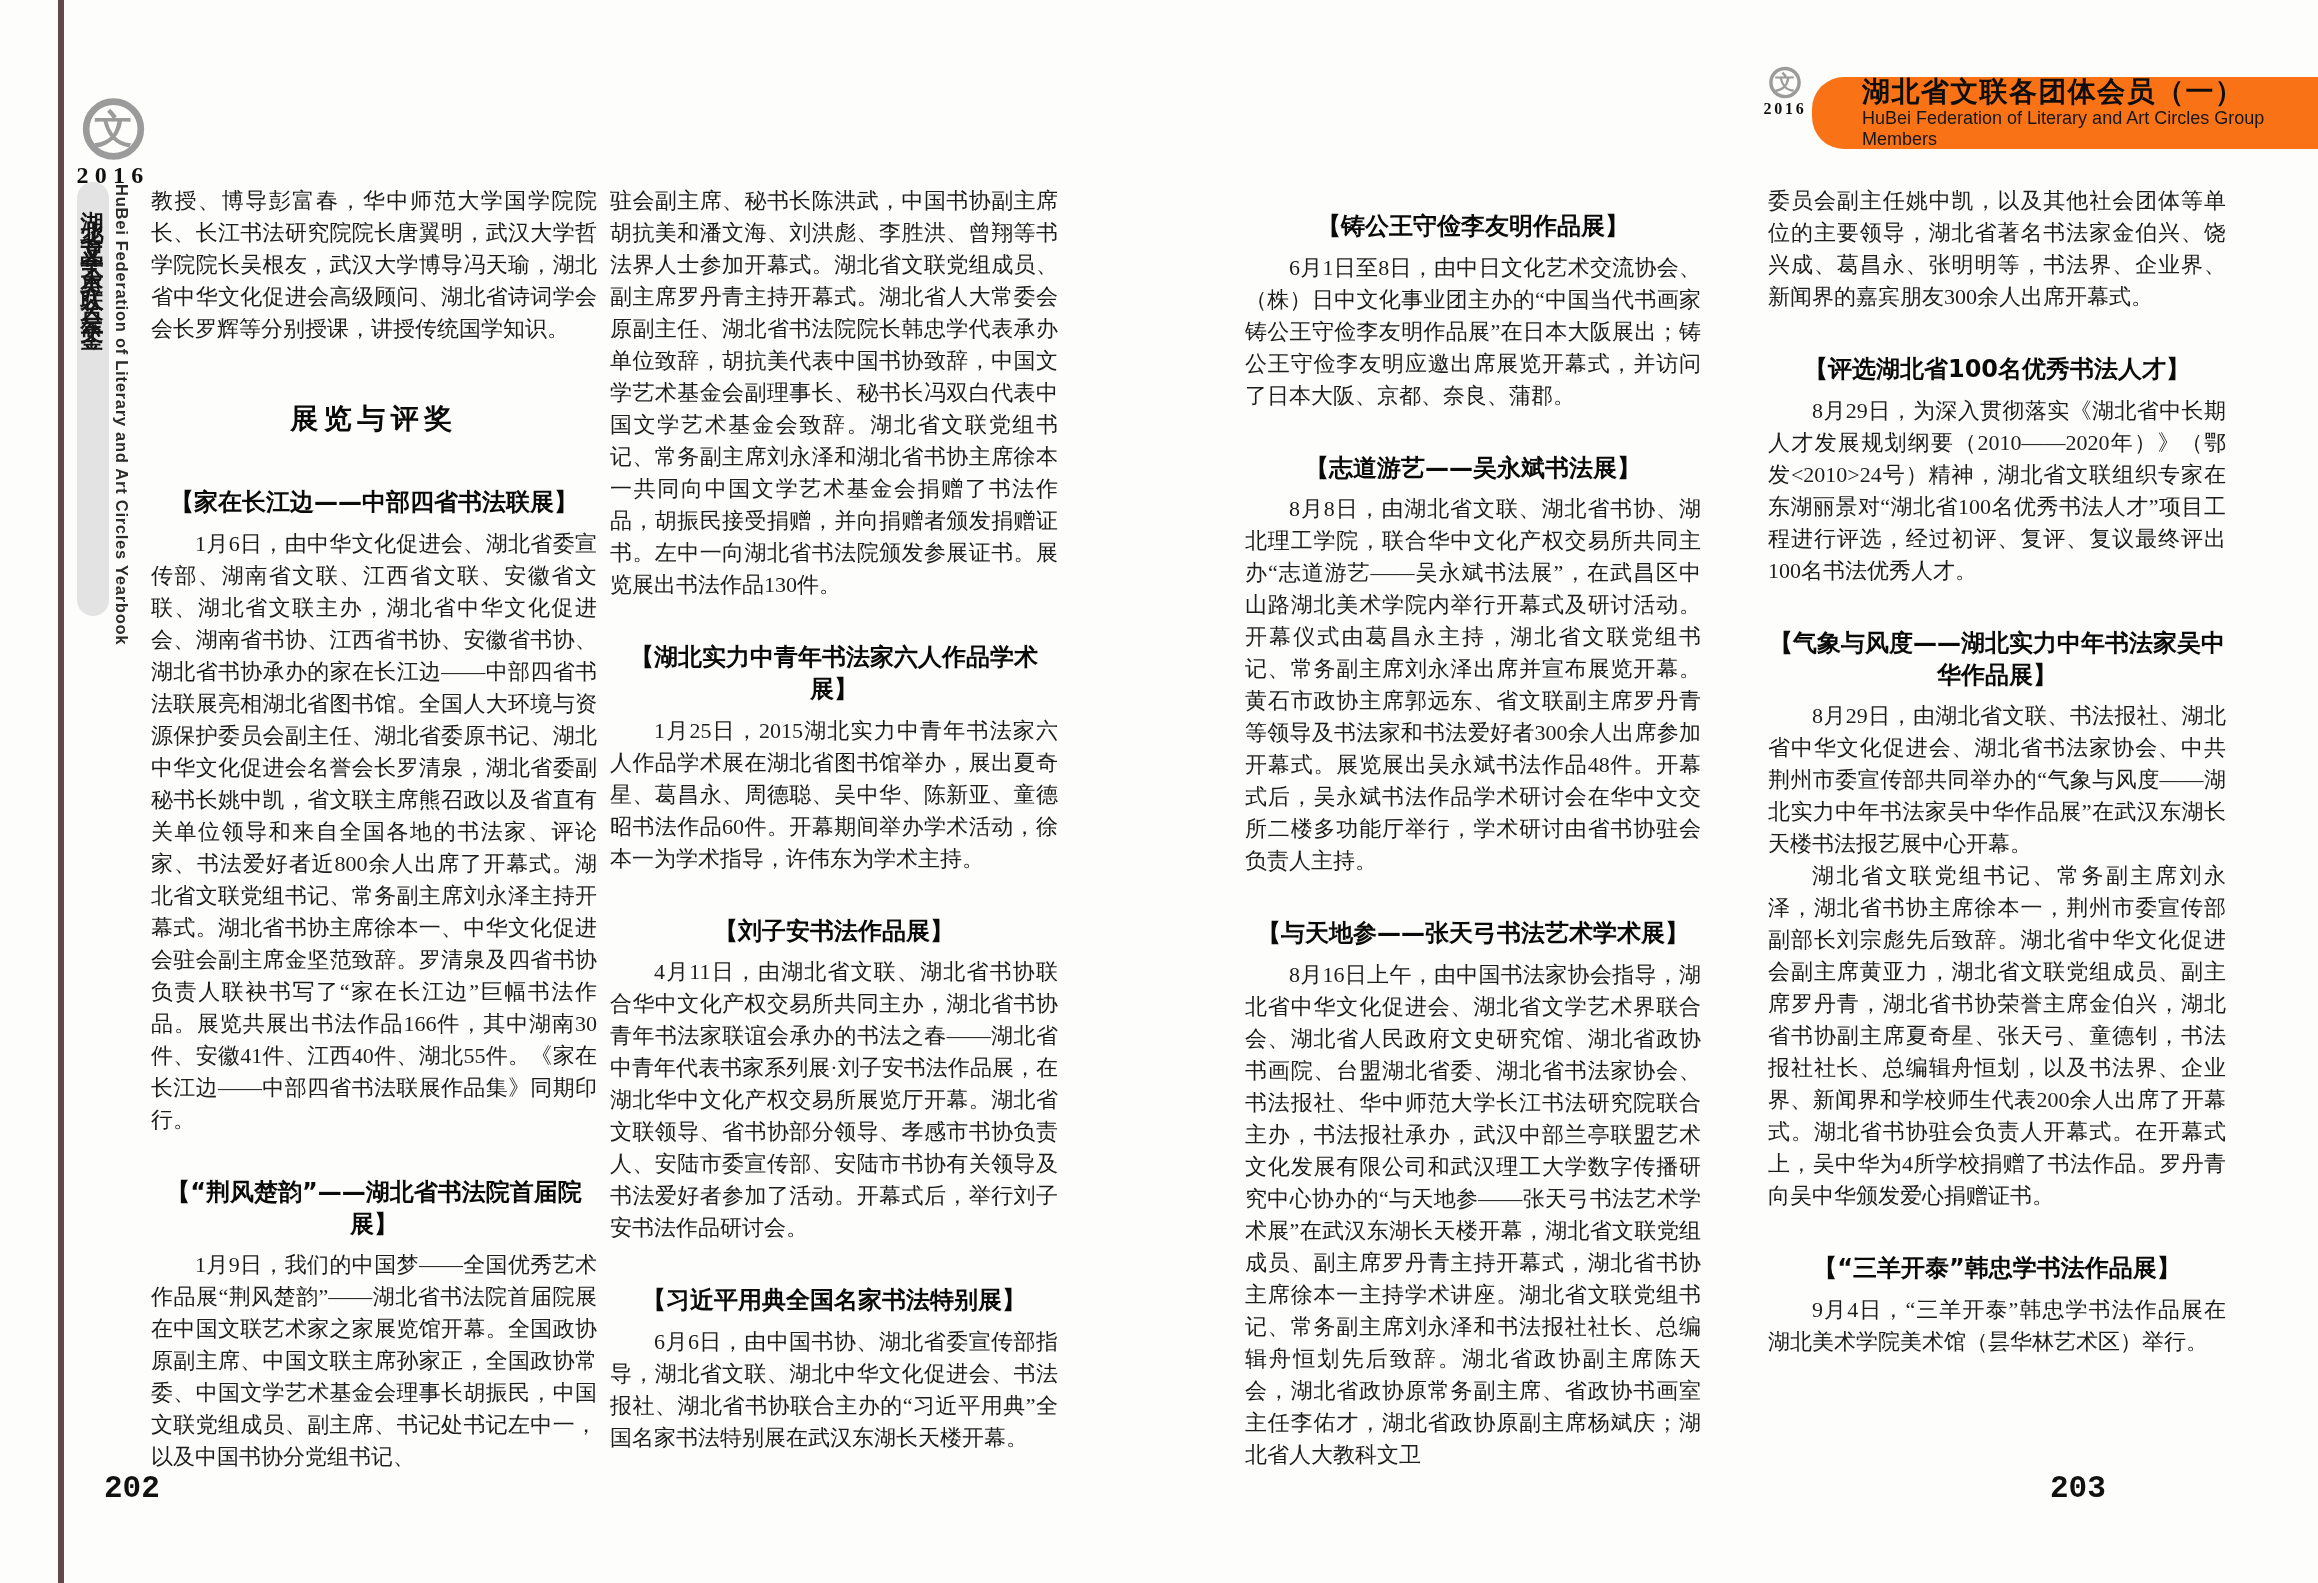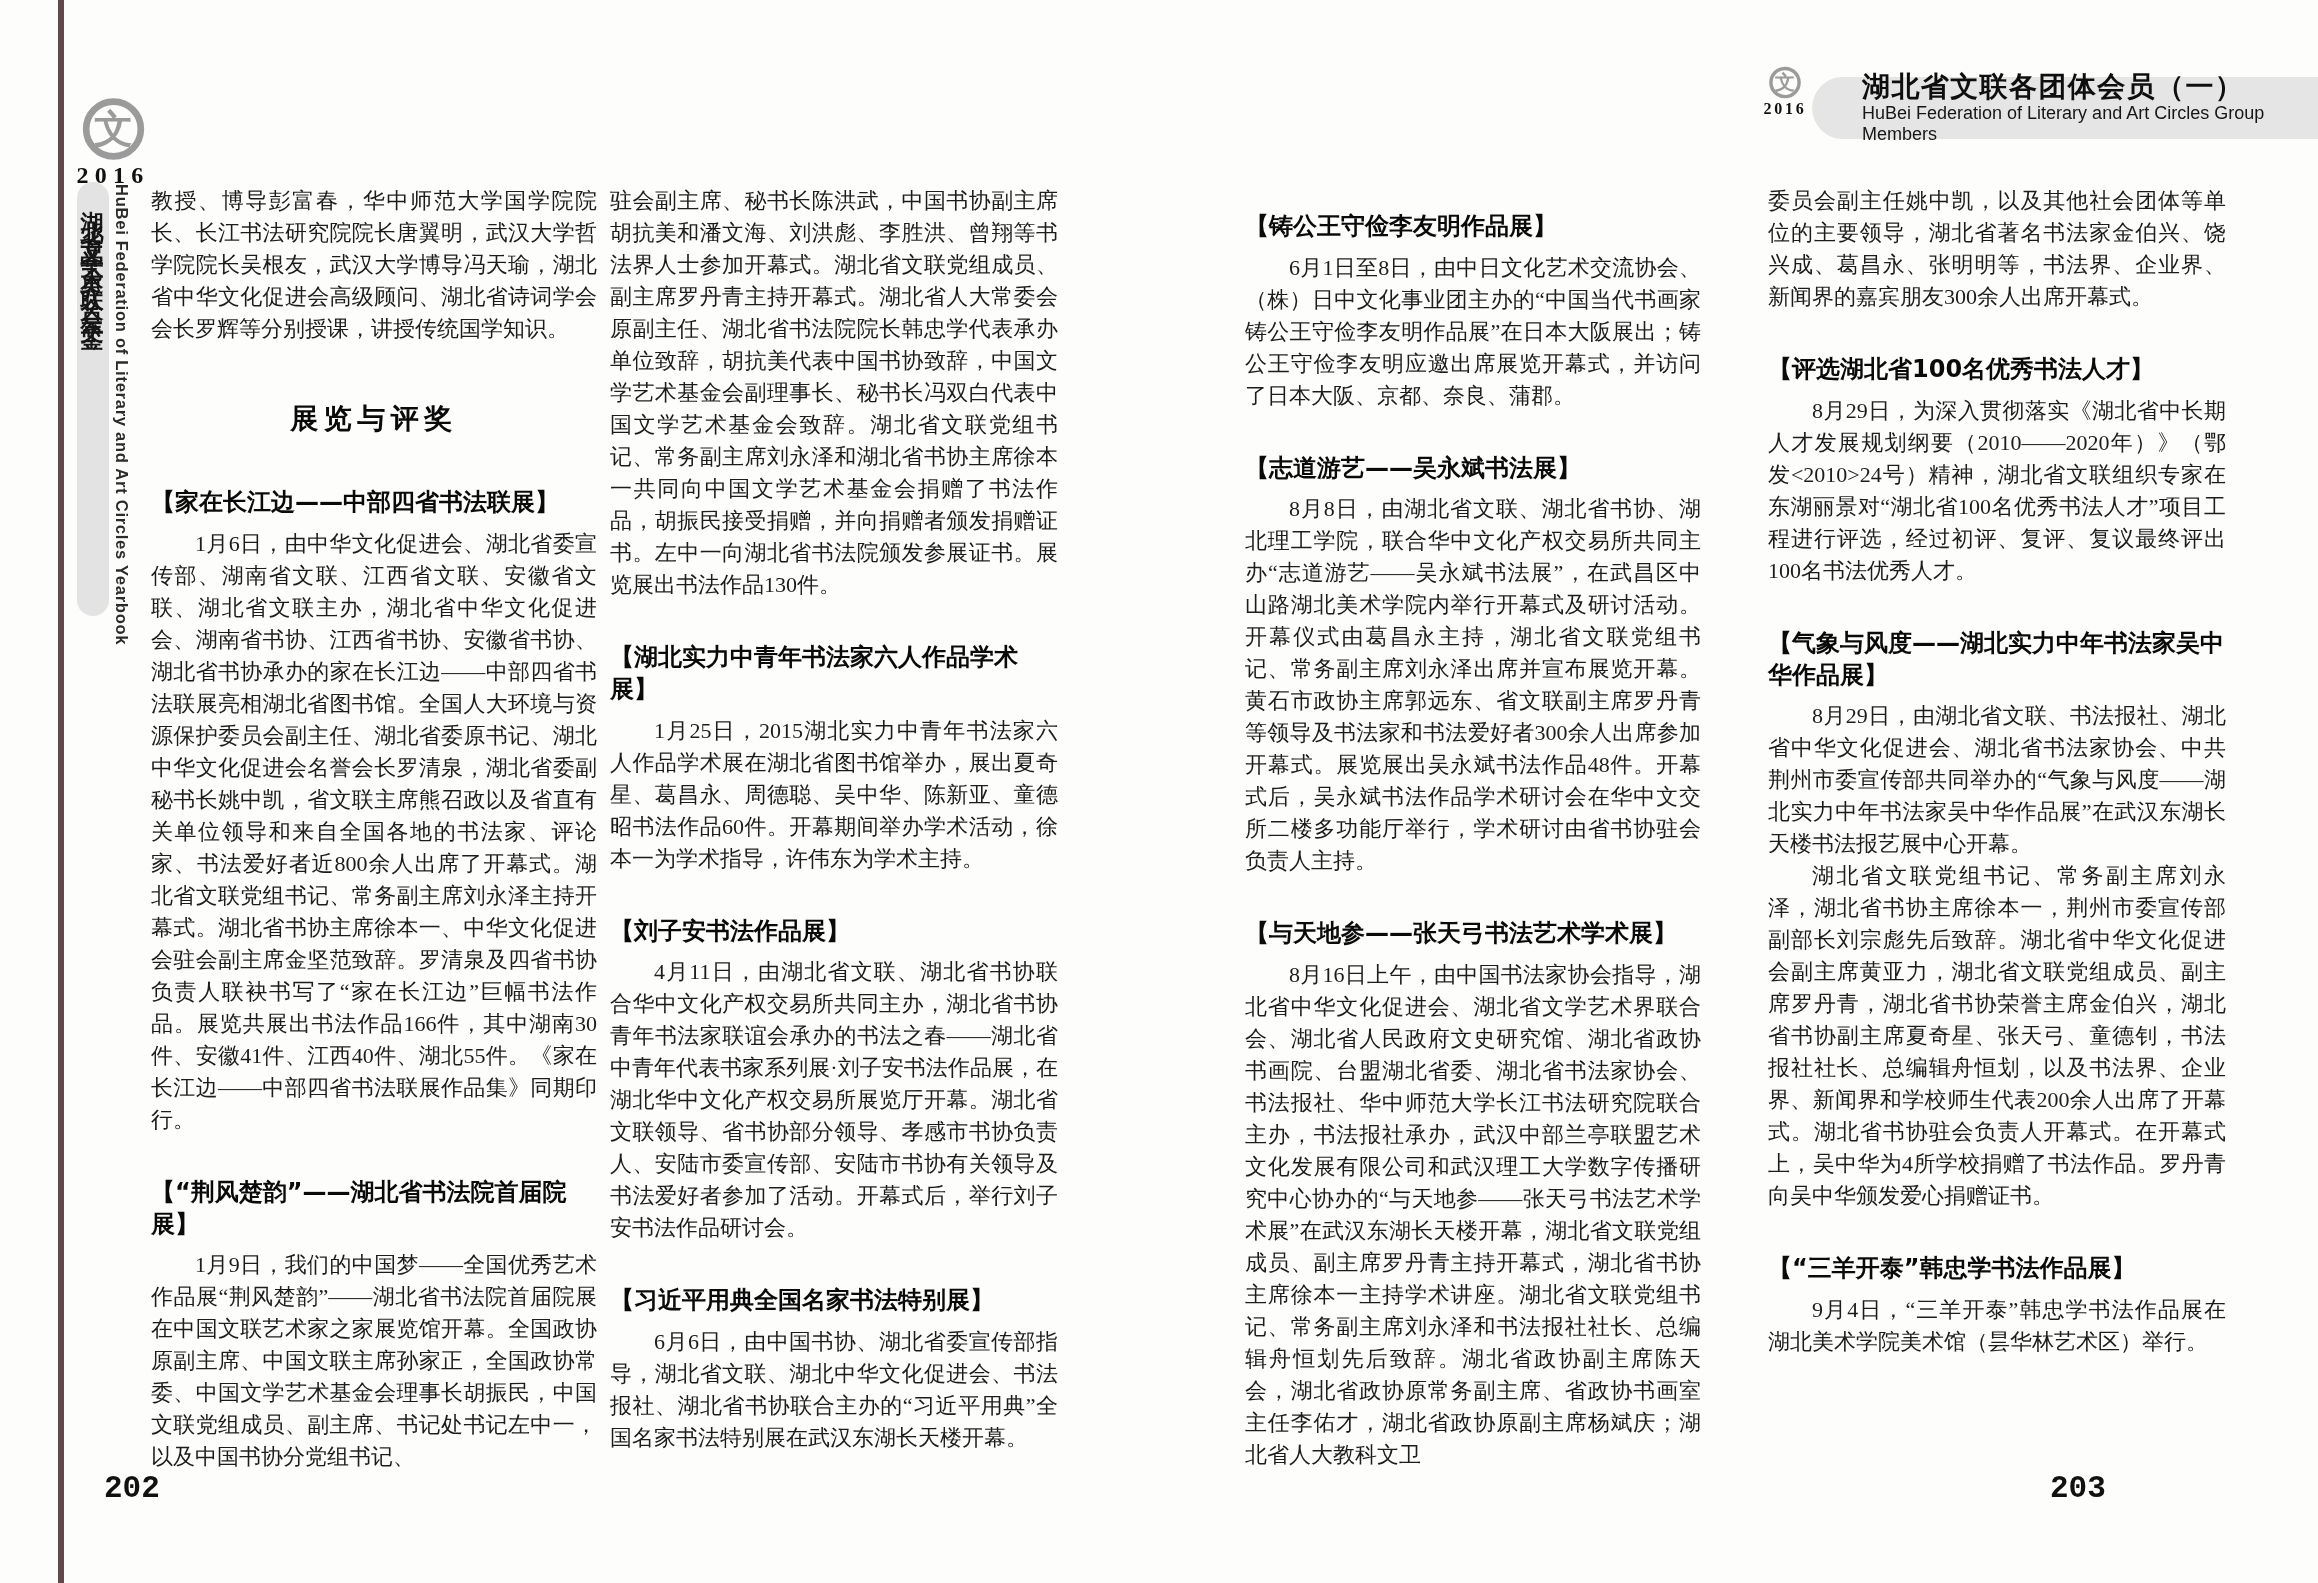--- a/index.html
+++ b/index.html
@@ -28,22 +28,22 @@
     position:absolute;left:111px;top:184px;height:484px;
     writing-mode:vertical-rl;
     font-family:"Liberation Sans","DejaVu Sans",sans-serif;
     font-size:16.6px;font-weight:bold;color:#2b2b2b;letter-spacing:0.7px;
   }
   
   .brand-right{position:absolute;left:1761px;top:66px;width:48px;text-align:center;}
   .brand-right svg{width:36px;height:33px;display:block;margin:0 auto;}
   .brand-right .brand-year{font-size:16px;letter-spacing:2.8px;margin-top:0.7px;}
   .header-tab{
-    position:absolute;left:1812px;top:77px;width:507px;height:62px;
-    background:#e5e5e5;border-radius:32px 0 0 32px;
+    position:absolute;left:1812px;top:77px;width:507px;height:72px;
+    background:#f97316;border-radius:32px 0 0 32px;
     padding-left:50px;box-sizing:border-box;display:flex;flex-direction:column;justify-content:center;
   }
   .ht-cn{font-size:28px;font-weight:900;letter-spacing:1.4px;color:#0e0e0e;
     font-family:"DejaVu Sans","Liberation Sans",sans-serif;line-height:32px;}
   .ht-en{font-size:18px;font-weight:normal;color:#161616;
     font-family:"Liberation Sans","DejaVu Sans",sans-serif;line-height:21px;}
   
   .col{position:absolute;top:185px;font-size:22px;line-height:32px;text-align:justify;}
   #c1{left:151px;width:446px;}
   #c2{left:610px;width:448px;}
@@ -51,21 +51,21 @@
   #c4{left:1768px;width:458px;}
   .col p{margin:0;}
   .col p.para{text-indent:2em;}
   .big{
     font-size:28px;font-weight:900;text-align:center;letter-spacing:5.5px;
     font-family:"DejaVu Sans","Liberation Sans",sans-serif;
     margin:51px 0 44px;line-height:46px;color:#0a0a0a;text-indent:0;
   }
   .st{
     font-size:24px;font-weight:900;margin:40px 0 9.7px;line-height:32px;
-    font-family:"DejaVu Sans","Liberation Sans",sans-serif;color:#0a0a0a;text-align:left;
+    font-family:"DejaVu Sans","Liberation Sans",sans-serif;color:#0a0a0a;text-align:center;
   }
   .col .st:first-child{margin-top:25px;}
   
   .pn{position:absolute;font-size:31px;font-weight:900;color:#111;
     font-family:Liberation Mono, monospace;}
   .pn-left{left:104px;top:1471px;}
   .pn-right{left:2050px;top:1471px;}
 </style>
 </head>
 <body>

